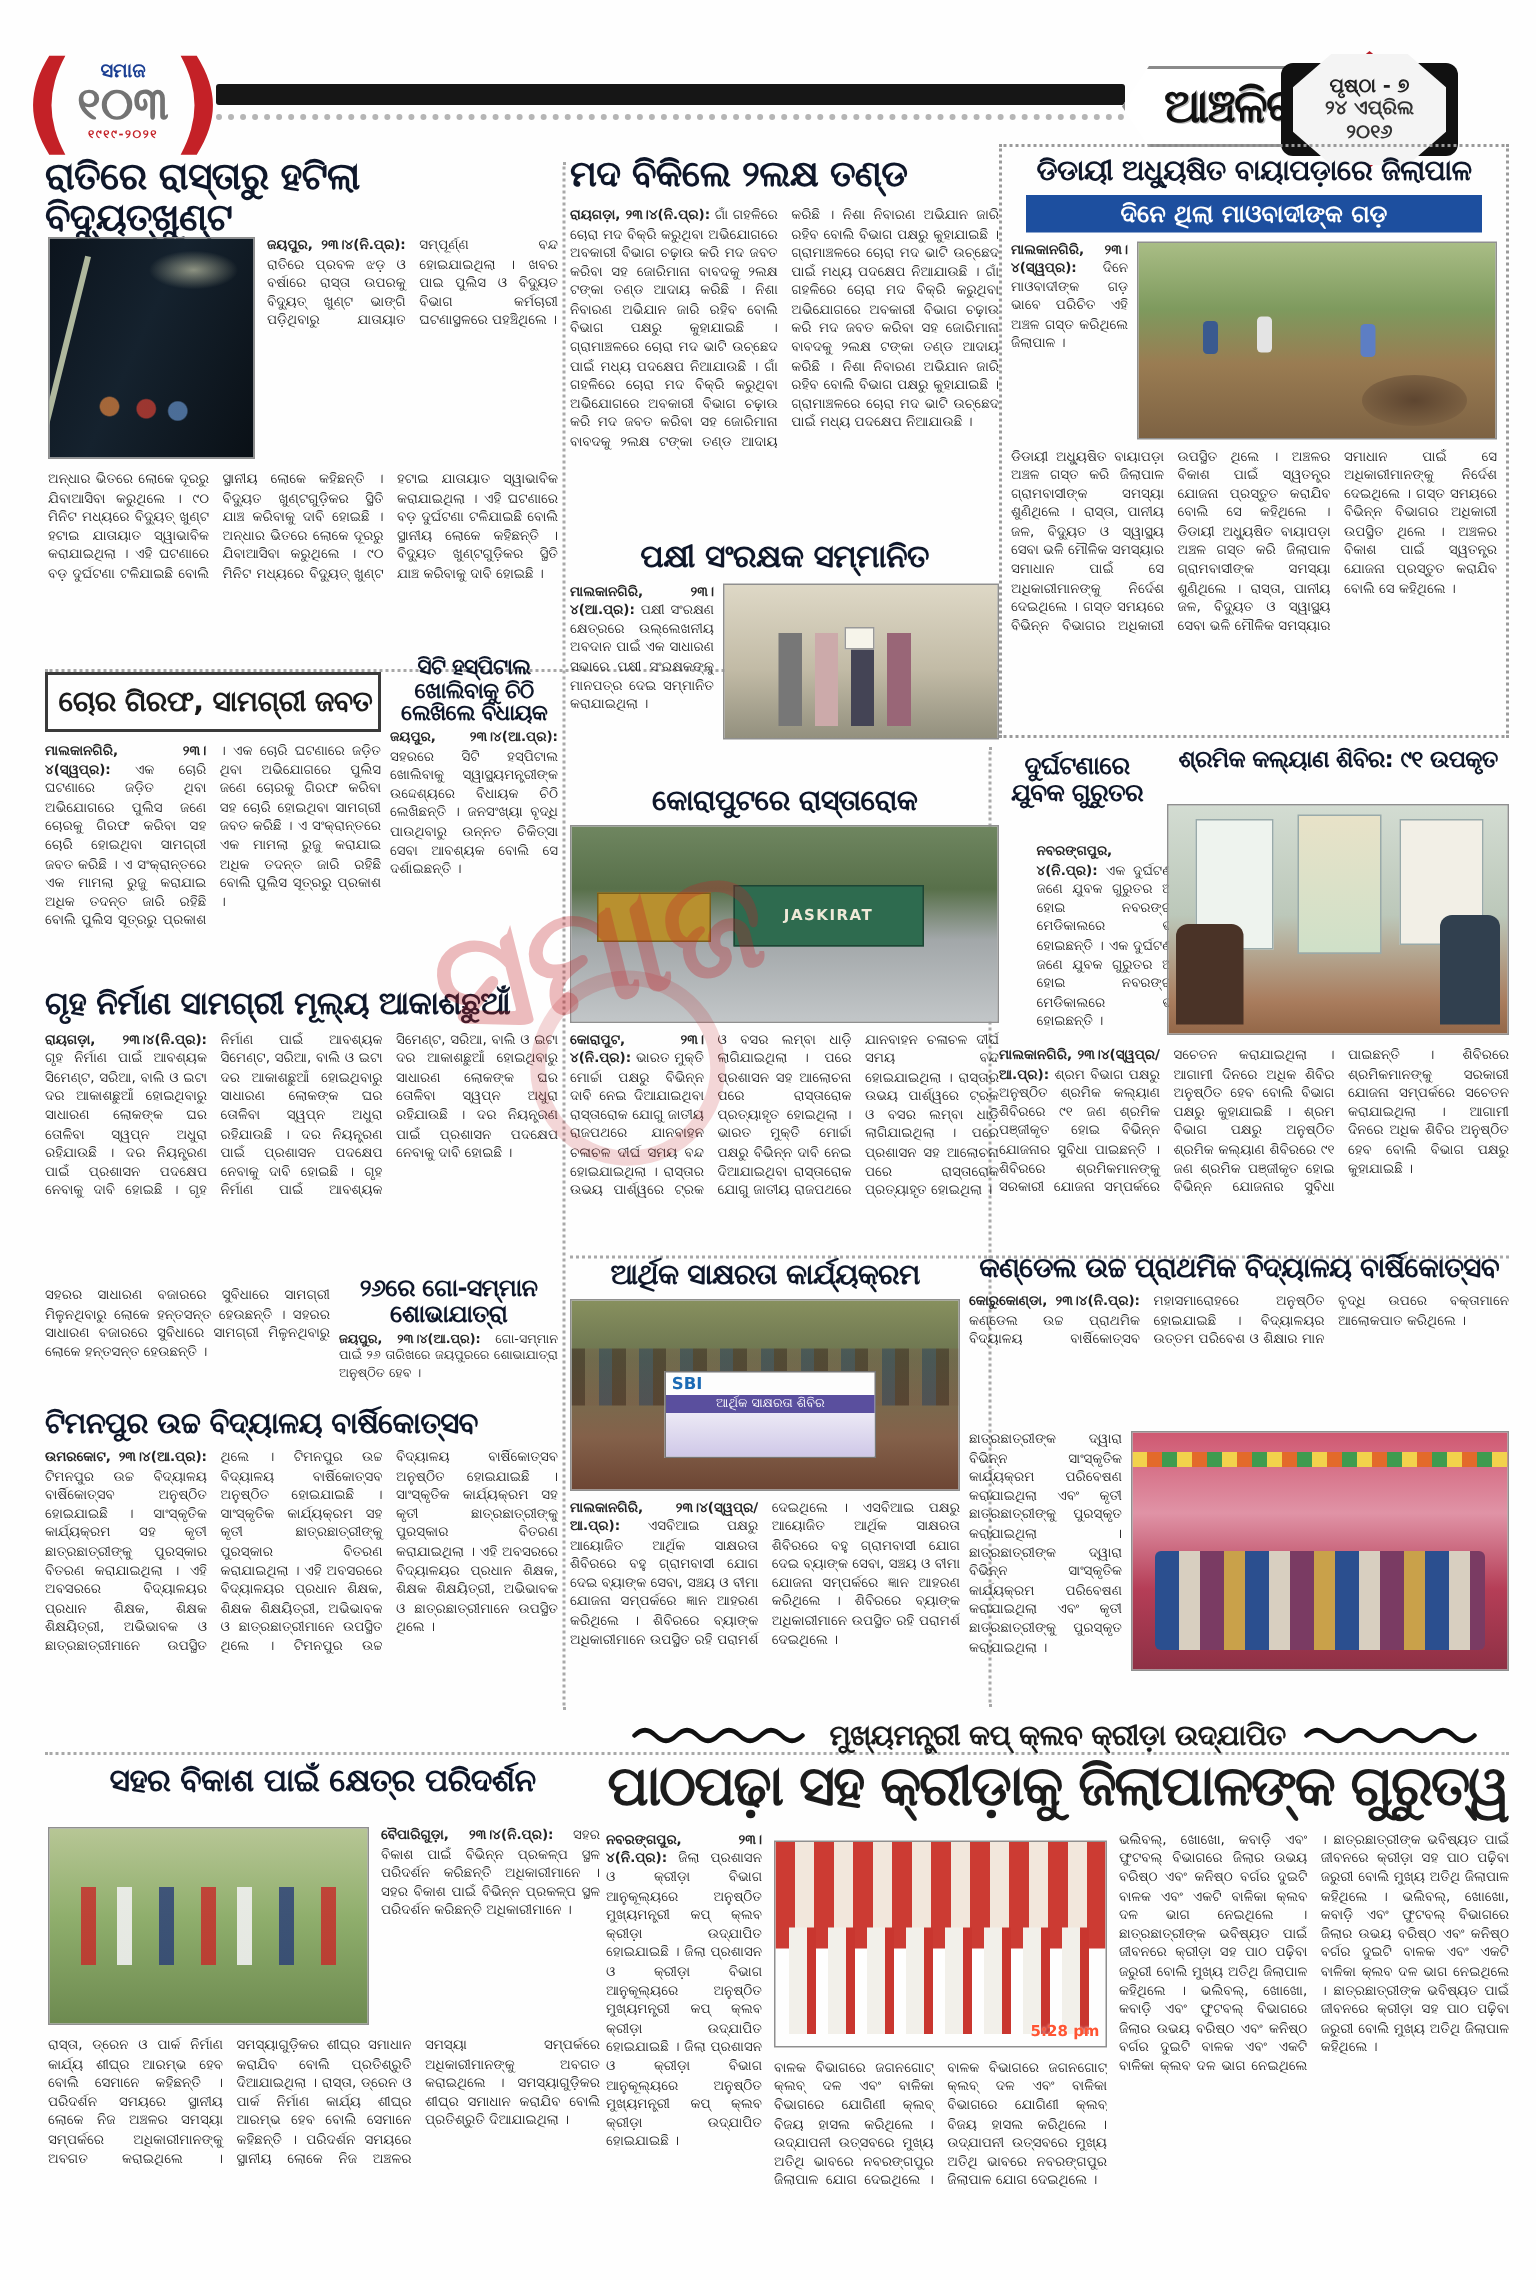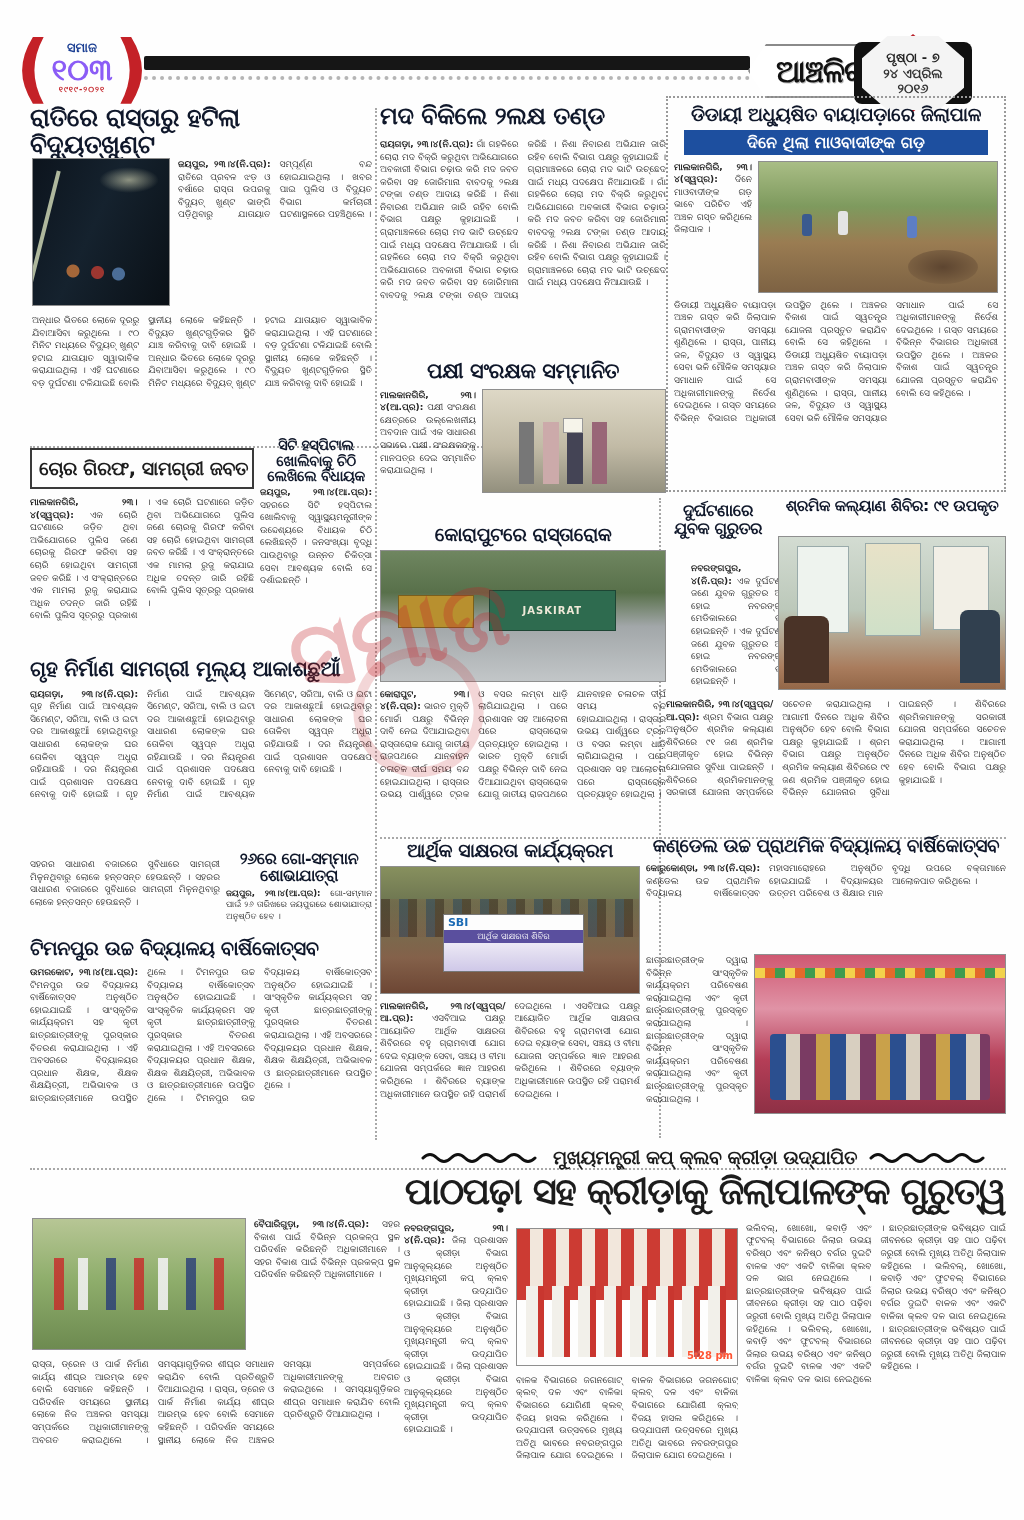--- a/index.html
+++ b/index.html
@@ -3,21 +3,21 @@
 <meta charset="utf-8">
 <style>
   html,body{margin:0;padding:0;background:#e8e8e8;}
   .page{position:relative;width:1024px;height:1520px;background:#fefefe;margin:0 auto;overflow:hidden;
         font-family:"DejaVu Sans","Liberation Sans",sans-serif;color:#1c1c1c;}
   
   .logo{position:absolute;left:20px;top:24px;width:124px;height:88px;display:flex;align-items:center;justify-content:center;}
   .logo .bracket{color:#c42127;font-size:74px;font-weight:bold;line-height:80px;}
   .logo .stack{display:flex;flex-direction:column;align-items:center;margin:0 2px;}
   .logo .pname{color:#1b3f93;font-weight:bold;font-size:13px;line-height:1;}
-  .logo .anniv{color:#8b5cf6;font-weight:bold;font-size:30px;line-height:1.05;}
+  .logo .anniv{color:#737373;font-weight:bold;font-size:30px;line-height:1.05;}
   .logo .years{color:#c42127;font-size:8px;font-weight:bold;letter-spacing:1px;}
   .bar{position:absolute;left:144px;top:56px;width:606px;height:14px;background:#161616;border-radius:2px;}
   .bar-dots{position:absolute;left:144px;top:76px;width:606px;height:0;border-top:4px dotted #b5b5b5;}
   .flag{position:absolute;left:748px;top:44px;height:46px;padding:2px 16px 2px 26px;background:#fff;
         border:2px solid #8a8a8a;display:flex;align-items:center;
         clip-path:polygon(0 50%,18px 0,100% 0,100% 100%,18px 100%);}
   .flag .sec{font-size:31px;font-weight:bold;color:#111;letter-spacing:-1px;text-shadow:1px 1px 0 #bbb;}
   .badge{position:absolute;left:848px;top:32px;width:130px;height:82px;}
   .badge .red{position:absolute;left:18px;top:2px;width:94px;height:78px;background:#b8202a;
         clip-path:polygon(50% 0,100% 50%,50% 100%,0 50%);}
@@ -291,20 +291,21 @@
       </div>
     </div>
   </section>
 
   <section class="art" id="a14">
     <h2 class="hl">ଟିମନପୁର ଉଚ୍ଚ ବିଦ୍ୟାଳୟ ବାର୍ଷିକୋତ୍ସବ</h2>
     <div class="bd c3" id="a14-b"><span class="dl">ଉମରକୋଟ, ୨୩।୪(ଆ.ପ୍ର):</span> <span>ଟିମନପୁର ଉଚ୍ଚ ବିଦ୍ୟାଳୟ ବାର୍ଷିକୋତ୍ସବ ଅନୁଷ୍ଠିତ ହୋଇଯାଇଛି । ସାଂସ୍କୃତିକ କାର୍ଯ୍ୟକ୍ରମ ସହ କୃତୀ ଛାତ୍ରଛାତ୍ରୀଙ୍କୁ ପୁରସ୍କାର ବିତରଣ କରାଯାଇଥିଲା । ଏହି ଅବସରରେ ବିଦ୍ୟାଳୟର ପ୍ରଧାନ ଶିକ୍ଷକ, ଶିକ୍ଷକ ଶିକ୍ଷୟିତ୍ରୀ, ଅଭିଭାବକ ଓ ଛାତ୍ରଛାତ୍ରୀମାନେ ଉପସ୍ଥିତ ଥିଲେ । ଟିମନପୁର ଉଚ୍ଚ ବିଦ୍ୟାଳୟ ବାର୍ଷିକୋତ୍ସବ ଅନୁଷ୍ଠିତ ହୋଇଯାଇଛି । ସାଂସ୍କୃତିକ କାର୍ଯ୍ୟକ୍ରମ ସହ କୃତୀ ଛାତ୍ରଛାତ୍ରୀଙ୍କୁ ପୁରସ୍କାର ବିତରଣ କରାଯାଇଥିଲା । ଏହି ଅବସରରେ ବିଦ୍ୟାଳୟର ପ୍ରଧାନ ଶିକ୍ଷକ, ଶିକ୍ଷକ ଶିକ୍ଷୟିତ୍ରୀ, ଅଭିଭାବକ ଓ ଛାତ୍ରଛାତ୍ରୀମାନେ ଉପସ୍ଥିତ ଥିଲେ । ଟିମନପୁର ଉଚ୍ଚ ବିଦ୍ୟାଳୟ ବାର୍ଷିକୋତ୍ସବ ଅନୁଷ୍ଠିତ ହୋଇଯାଇଛି । ସାଂସ୍କୃତିକ କାର୍ଯ୍ୟକ୍ରମ ସହ କୃତୀ ଛାତ୍ରଛାତ୍ରୀଙ୍କୁ ପୁରସ୍କାର ବିତରଣ କରାଯାଇଥିଲା । ଏହି ଅବସରରେ ବିଦ୍ୟାଳୟର ପ୍ରଧାନ ଶିକ୍ଷକ, ଶିକ୍ଷକ ଶିକ୍ଷୟିତ୍ରୀ, ଅଭିଭାବକ ଓ ଛାତ୍ରଛାତ୍ରୀମାନେ ଉପସ୍ଥିତ ଥିଲେ ।</span></div>
   </section>
 
   <section class="art" id="a15">
+    <h2 class="hl">ସହର ବିକାଶ ପାଇଁ କ୍ଷେତ୍ର ପରିଦର୍ଶନ</h2>
     <div class="photo" id="a15-photo">
       <div class="men"></div>
     </div>
     <div class="bd" id="a15-side"><span class="dl">ବୈପାରିଗୁଡ଼ା, ୨୩।୪(ନି.ପ୍ର):</span> <span>ସହର ବିକାଶ ପାଇଁ ବିଭିନ୍ନ ପ୍ରକଳ୍ପ ସ୍ଥଳ ପରିଦର୍ଶନ କରିଛନ୍ତି ଅଧିକାରୀମାନେ । ସହର ବିକାଶ ପାଇଁ ବିଭିନ୍ନ ପ୍ରକଳ୍ପ ସ୍ଥଳ ପରିଦର୍ଶନ କରିଛନ୍ତି ଅଧିକାରୀମାନେ ।</span></div>
     <div class="bd c3" id="a15-b2"><span>ରାସ୍ତା, ଡ୍ରେନ ଓ ପାର୍କ ନିର୍ମାଣ କାର୍ଯ୍ୟ ଶୀଘ୍ର ଆରମ୍ଭ ହେବ ବୋଲି ସେମାନେ କହିଛନ୍ତି । ପରିଦର୍ଶନ ସମୟରେ ସ୍ଥାନୀୟ ଲୋକେ ନିଜ ଅଞ୍ଚଳର ସମସ୍ୟା ସମ୍ପର୍କରେ ଅଧିକାରୀମାନଙ୍କୁ ଅବଗତ କରାଇଥିଲେ । ସମସ୍ୟାଗୁଡ଼ିକର ଶୀଘ୍ର ସମାଧାନ କରାଯିବ ବୋଲି ପ୍ରତିଶ୍ରୁତି ଦିଆଯାଇଥିଲା । ରାସ୍ତା, ଡ୍ରେନ ଓ ପାର୍କ ନିର୍ମାଣ କାର୍ଯ୍ୟ ଶୀଘ୍ର ଆରମ୍ଭ ହେବ ବୋଲି ସେମାନେ କହିଛନ୍ତି । ପରିଦର୍ଶନ ସମୟରେ ସ୍ଥାନୀୟ ଲୋକେ ନିଜ ଅଞ୍ଚଳର ସମସ୍ୟା ସମ୍ପର୍କରେ ଅଧିକାରୀମାନଙ୍କୁ ଅବଗତ କରାଇଥିଲେ । ସମସ୍ୟାଗୁଡ଼ିକର ଶୀଘ୍ର ସମାଧାନ କରାଯିବ ବୋଲି ପ୍ରତିଶ୍ରୁତି ଦିଆଯାଇଥିଲା ।</span></div>
   </section>
 
   <section class="art" id="a16">
     <div class="kick-row">
       <svg class="wavy" width="120" height="14" viewBox="0 0 120 14">

